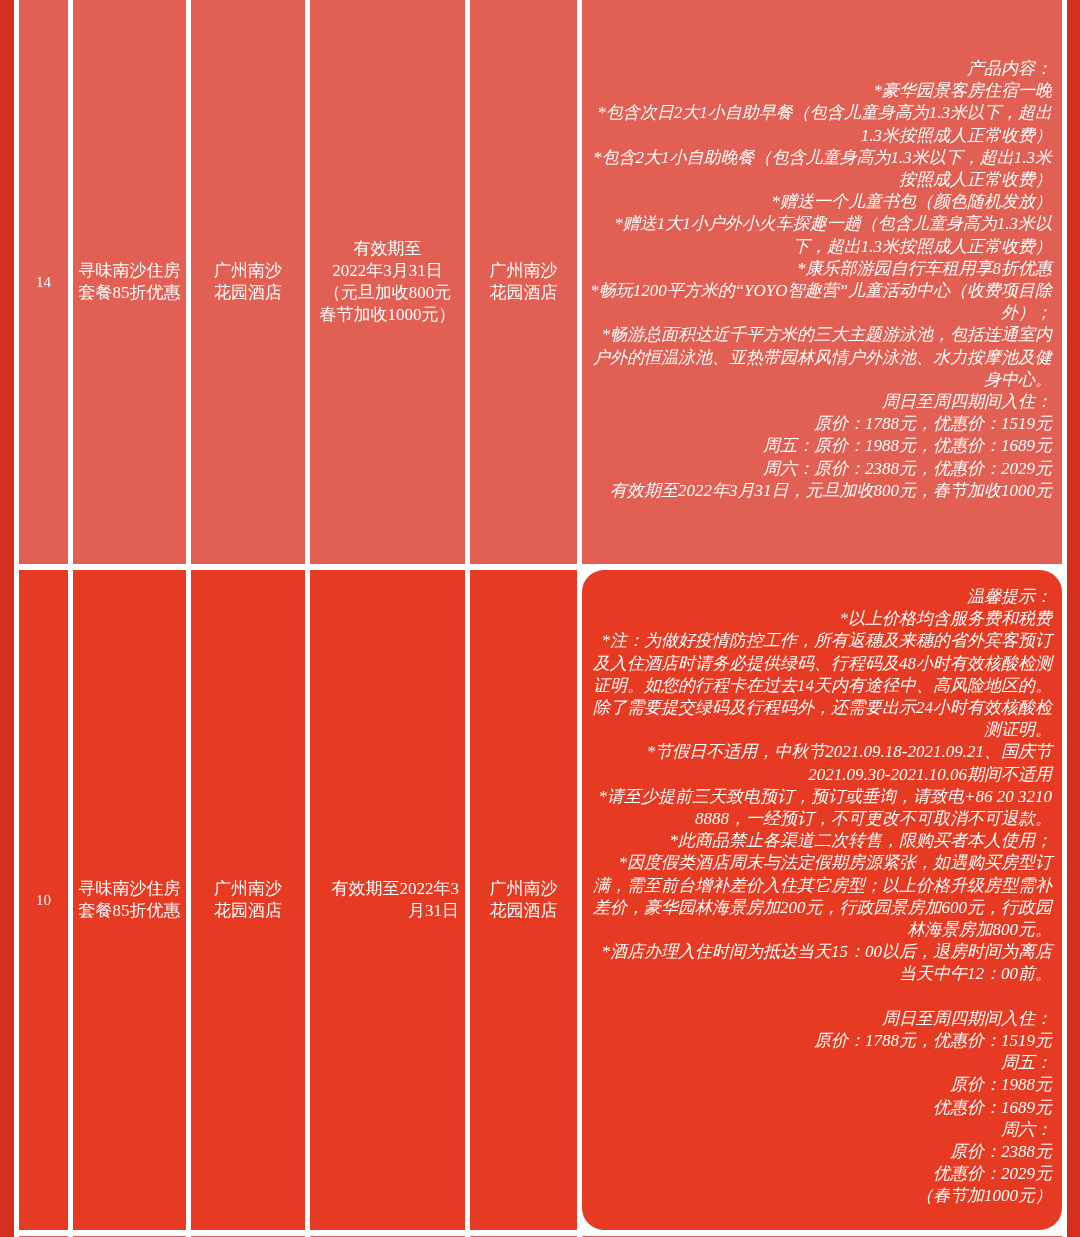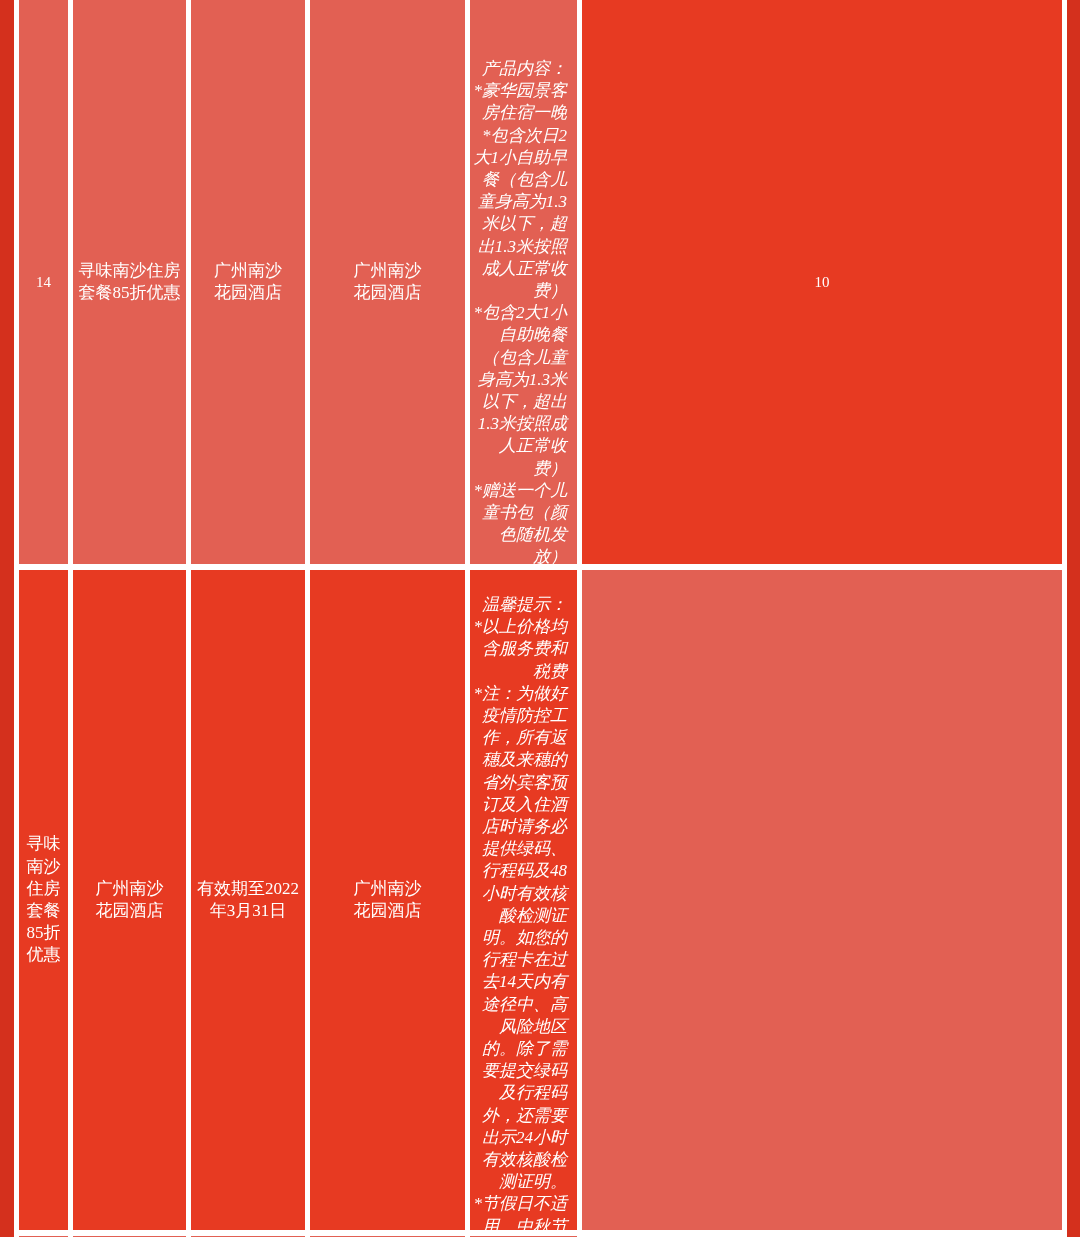--- a/index.html
+++ b/index.html
@@ -49,44 +49,49 @@
     align-items: center;
     justify-content: center;
     text-align: center;
     white-space: pre-line;
   }
   .num { font-size: 15px; }
   .validity-left {
     display: flex;
     align-items: center;
     justify-content: flex-start;
-    text-align: center;
+    text-align: right;
     padding: 0 6px;
   }
   .details {
     text-align: right;
     white-space: pre-line;
     padding: 58px 10px 0 3px;
     font-style: italic;
   }
   .details.d15 {
-    padding-top: 24px;
+    padding-top: 16px;
+    border-radius: 22px;
   }
 </style>
 </head>
 <body>
 
 <div class="page">
   <div class="offers-table">
 
     <div class="cell r14 center num">14</div>
     <div class="cell r14 center">寻味南沙住房
 套餐85折优惠</div>
     <div class="cell r14 center">广州南沙
 花园酒店</div>
+    <div class="cell r14 center">有效期至
+2022年3月31日
+（元旦加收800元
+春节加收1000元）</div>
     <div class="cell r14 center">广州南沙
 花园酒店</div>
     <div class="cell r14 details d14">产品内容：
 *豪华园景客房住宿一晚
 *包含次日2大1小自助早餐（包含儿童身高为1.3米以下，超出1.3米按照成人正常收费）
 *包含2大1小自助晚餐（包含儿童身高为1.3米以下，超出1.3米按照成人正常收费）
 *赠送一个儿童书包（颜色随机发放）
 *赠送1大1小户外小火车探趣一趟（包含儿童身高为1.3米以下，超出1.3米按照成人正常收费）
 *康乐部游园自行车租用享8折优惠
 *畅玩1200平方米的“YOYO智趣营”儿童活动中心（收费项目除外）；

